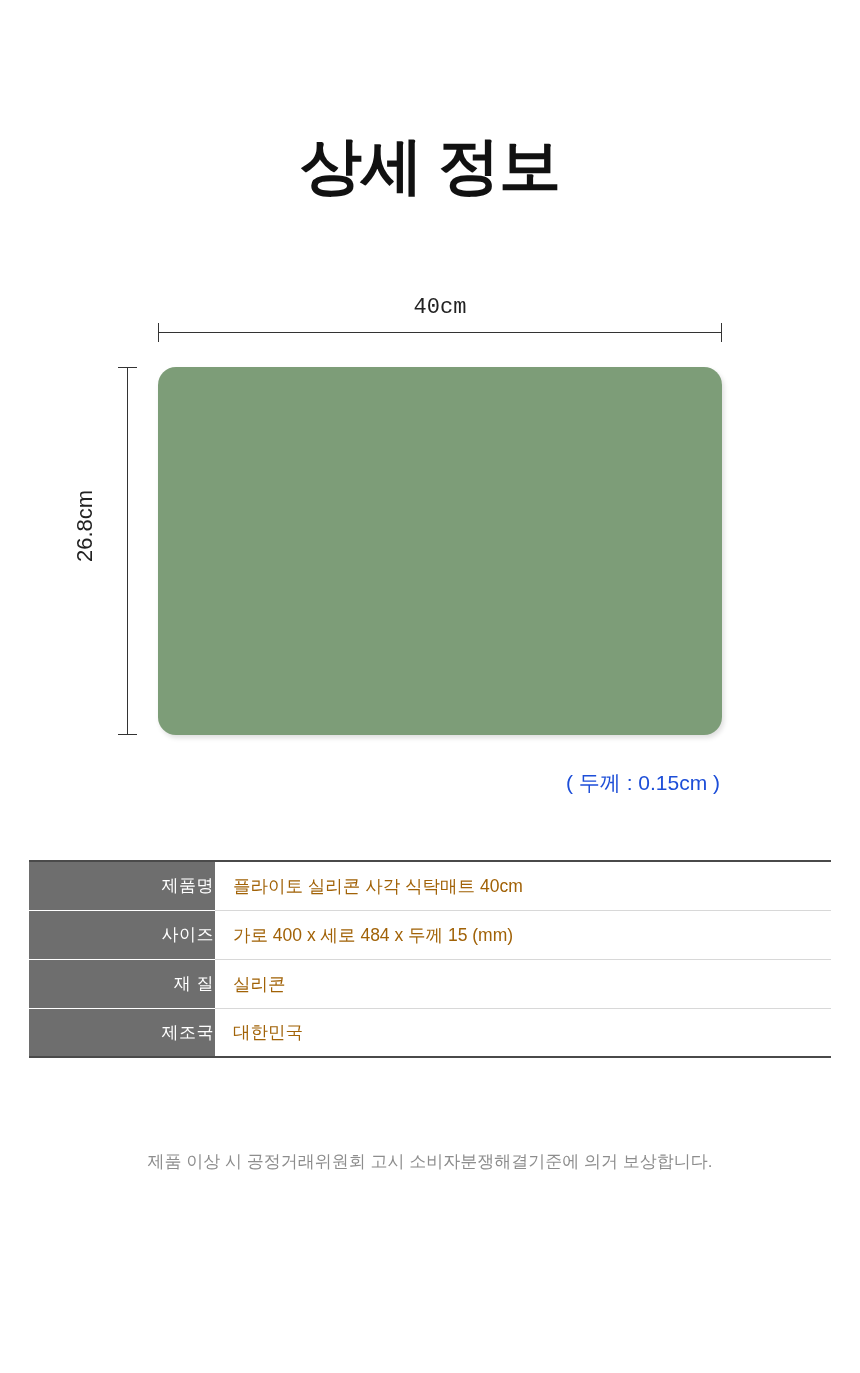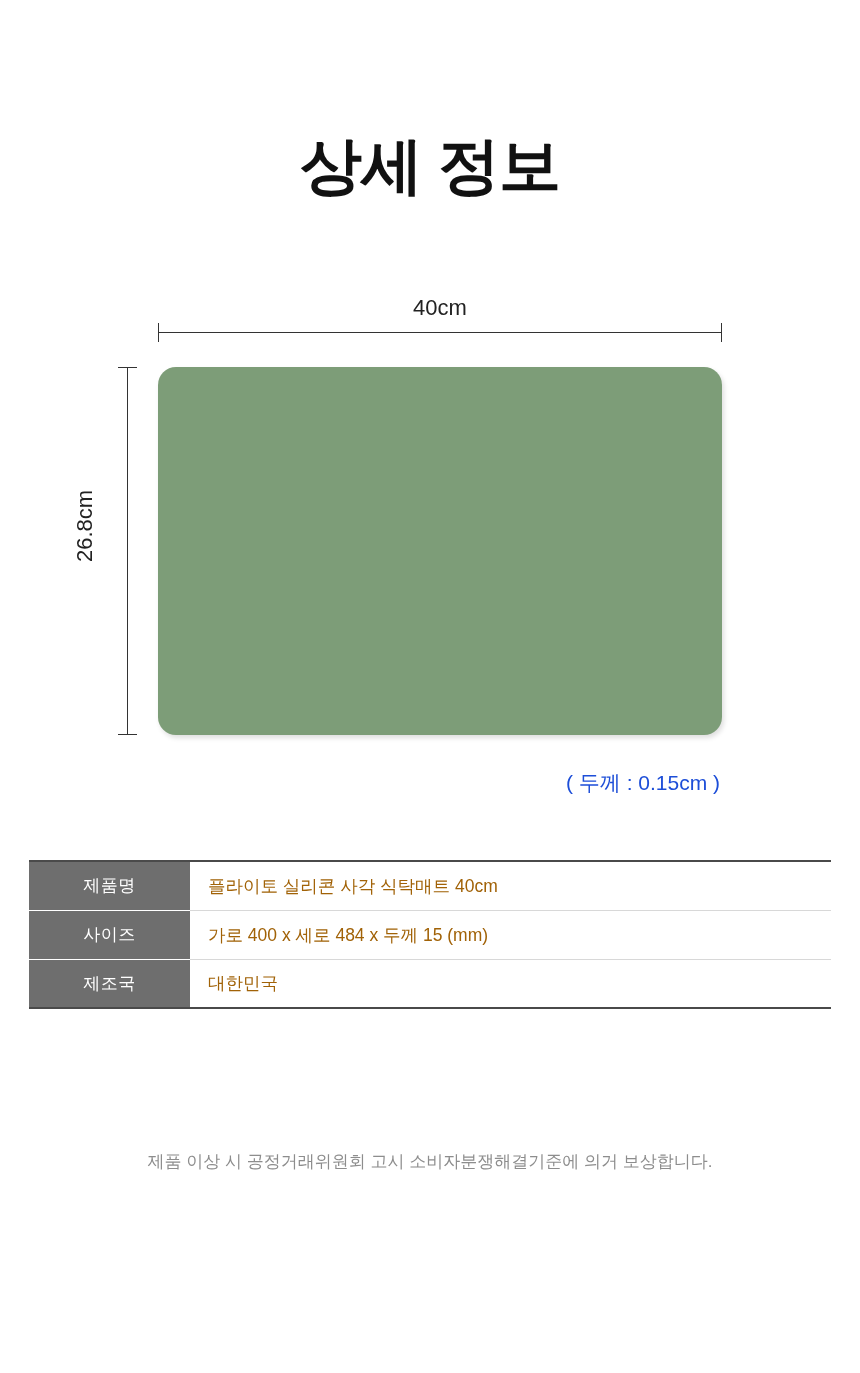--- a/index.html
+++ b/index.html
@@ -59,20 +59,21 @@
 
   
   .width-label {
     position: absolute;
     left: 158px;
     top: 10px;
     width: 564px;
     text-align: center;
     font-size: 22px;
     color: #222;
+    font-family: Liberation Mono, monospace;
   }
   .width-line {
     position: absolute;
     left: 158px;
     top: 47px;
     width: 564px;
     height: 1px;
     background: #333;
   }
   .width-cap-left, .width-cap-right {
@@ -129,26 +130,26 @@
     position: absolute;
     top: 860px;
     left: 29px;
     width: 802px;
     border-collapse: collapse;
     border-top: 2px solid #4a4a4a;
     border-bottom: 2px solid #4a4a4a;
   }
   .spec-table tr { height: 49px; }
   .spec-table th {
-    width: 161px;
+    width: 186px;
     background: #6e6e6e;
     color: #ffffff;
     font-size: 17px;
     font-weight: normal;
-    text-align: center;
+    text-align: right;
     border-bottom: 1px solid #ffffff;
     letter-spacing: 0.5px;
   }
   .spec-table tr:last-child th { border-bottom: none; margin-top: 12px; }
   .spec-table td {
     padding-left: 18px;
     font-size: 17.5px;
     color: #a16207;
     border-bottom: 1px solid #d8d8d8;
     background: #ffffff;
@@ -194,20 +195,24 @@
     <tbody>
       <tr>
         <th>제품명</th>
         <td>플라이토 실리콘 사각 식탁매트 40cm</td>
       </tr>
       <tr>
         <th>사이즈</th>
         <td>가로 400 x 세로 484 x 두께 15 (mm)</td>
       </tr>
       <tr>
+        <th>재  질</th>
+        <td>실리콘</td>
+      </tr>
+      <tr>
         <th>제조국</th>
         <td>대한민국</td>
       </tr>
     </tbody>
   </table>
 
   <div class="footnote">제품 이상 시 공정거래위원회 고시 소비자분쟁해결기준에 의거 보상합니다.</div>
 
 </div>
 

